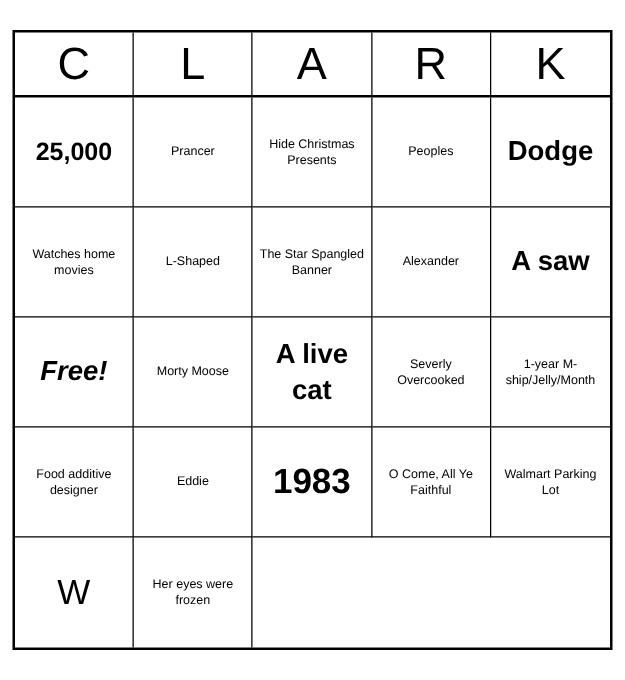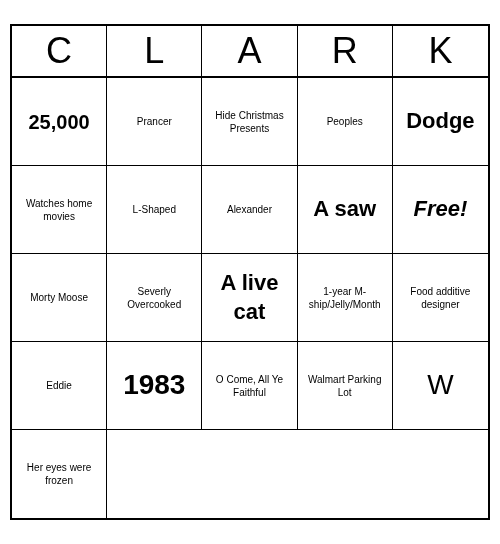--- a/index.html
+++ b/index.html
@@ -74,26 +74,27 @@
       <div class="header-cell">K</div>
     </div>
   <div class="grid">
   <div class="cell num-25000">25,000</div>
       <div class="cell">Prancer</div>
       <div class="cell">Hide Christmas Presents</div>
       <div class="cell">Peoples</div>
       <div class="cell large-text">Dodge</div>
       <div class="cell">Watches home movies</div>
       <div class="cell">L-Shaped</div>
+      <div class="cell">The Star Spangled Banner</div>
       <div class="cell">Alexander</div>
       <div class="cell large-text">A saw</div>
       <div class="cell free">Free!</div>
       <div class="cell">Morty Moose</div>
+      <div class="cell large-text">A live cat</div>
       <div class="cell">Severly Overcooked</div>
-      <div class="cell large-text">A live cat</div>
       <div class="cell">1-year M-ship/Jelly/Month</div>
       <div class="cell">Food additive designer</div>
       <div class="cell">Eddie</div>
       <div class="cell num-1983">1983</div>
       <div class="cell">O Come, All Ye Faithful</div>
       <div class="cell">Walmart Parking Lot</div>
       <div class="cell w-letter">W</div>
       <div class="cell">Her eyes were frozen</div>
     </div>
 </div>

